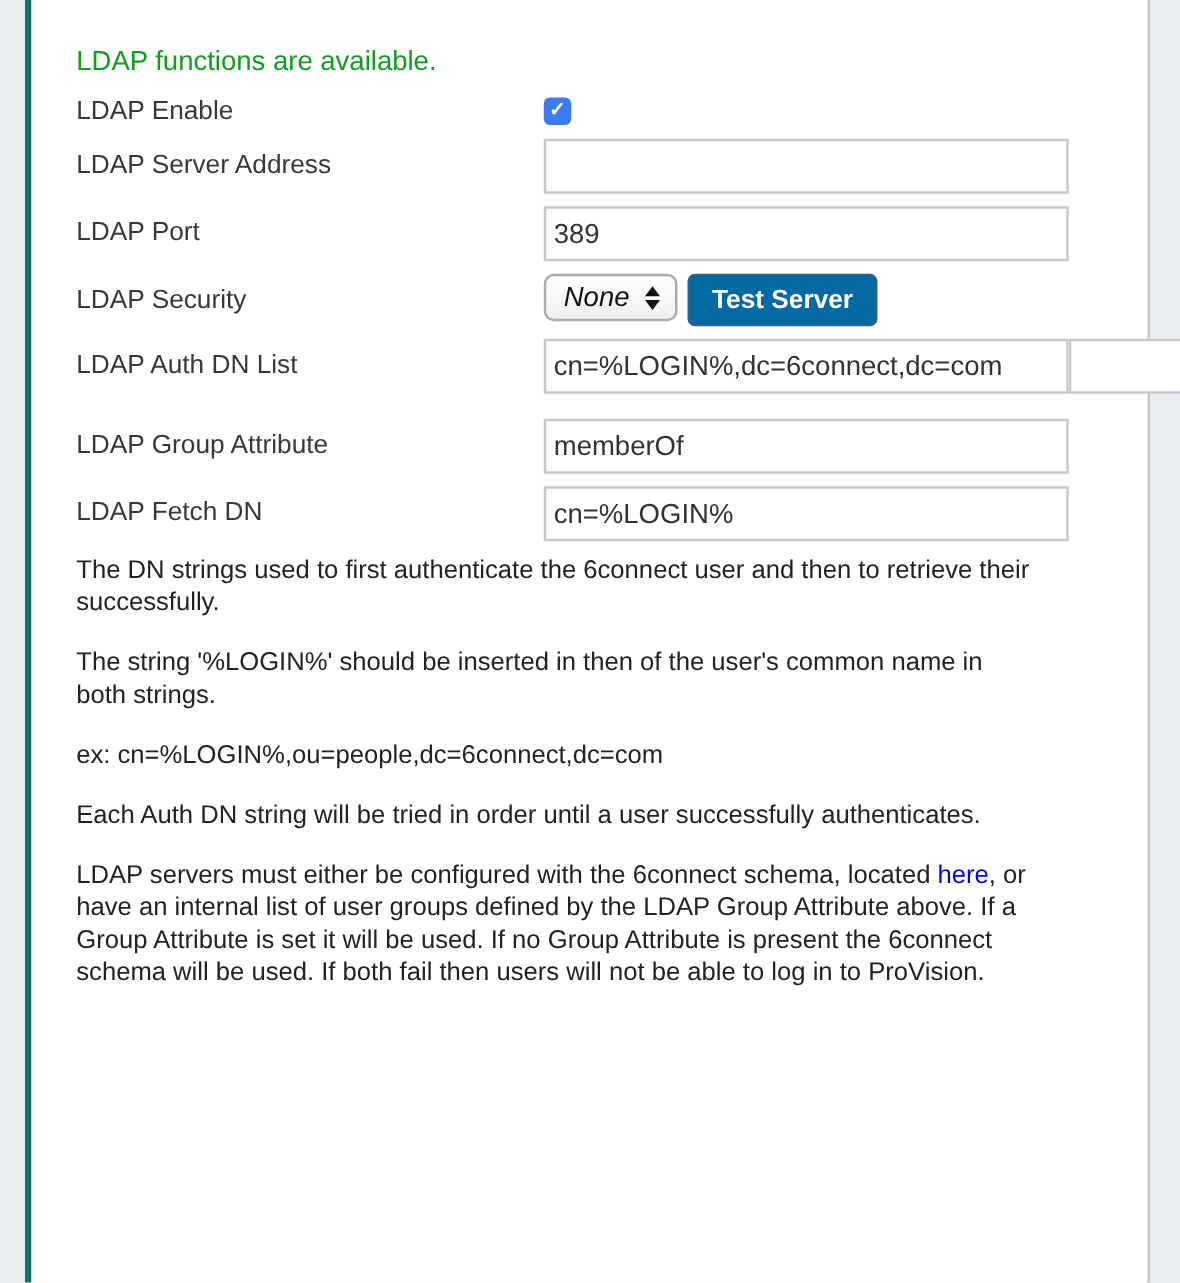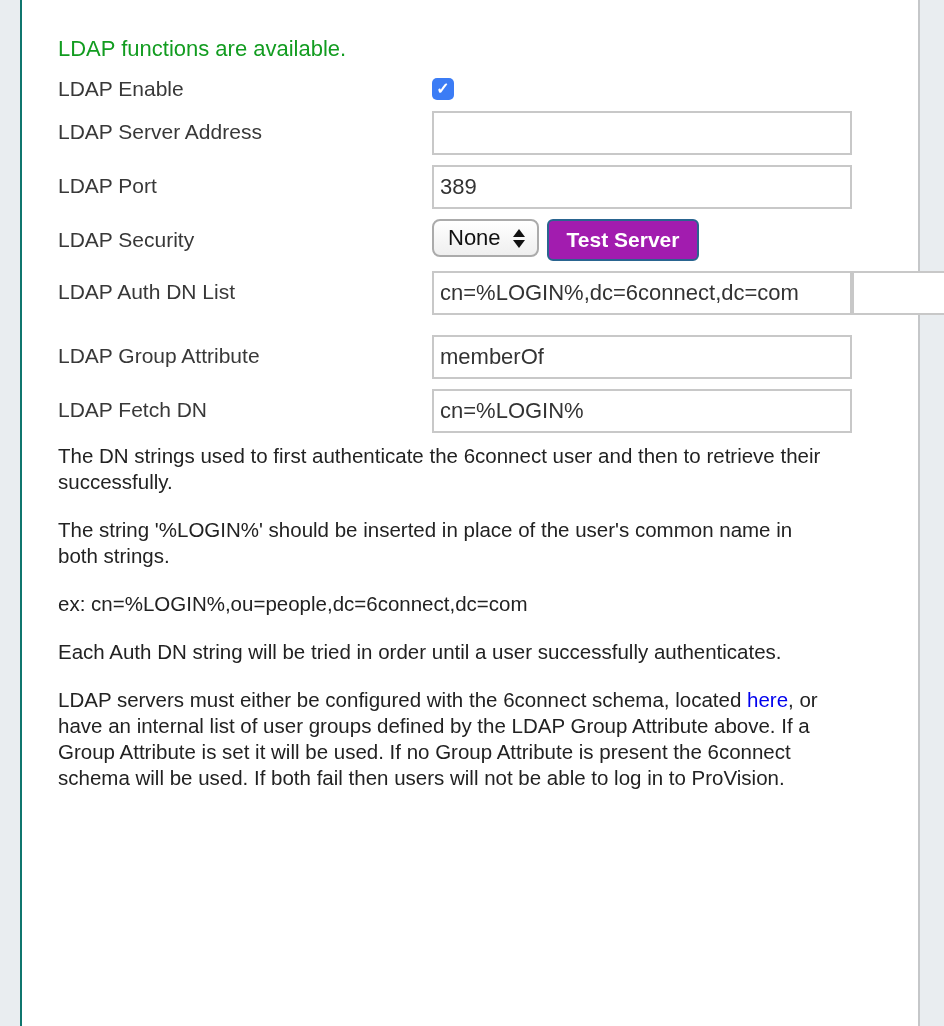--- a/index.html
+++ b/index.html
@@ -7,21 +7,21 @@
     width: 944px; height: 1026px;
     background: #e9edf0;
     font-family: "Liberation Sans", sans-serif;
     overflow: hidden;
   }
   .panel {
     position: absolute;
     left: 20px; top: 0; bottom: 0;
     width: 900px;
     background: #ffffff;
-    border-left: 2px solid #0f766e;
+    border-left: 5px solid #0f766e;
     border-right: 2px solid #c5c7c9;
   }
   .content { padding: 36px 0 0 36px; }
 
   .status-message {
     font-size: 22px;
     line-height: 26px;
     color: #129c20;
     margin-bottom: 14px;
   }
@@ -70,20 +70,21 @@
     height: 38px;
     display: inline-flex;
     align-items: center;
     padding: 0 12px 0 14px;
     border: 2px solid #ababab;
     border-radius: 8px;
     background: linear-gradient(#ffffff, #efefef);
     font-size: 22px;
     color: #111111;
     cursor: pointer;
+    font-style: italic;
   }
   .select .arrows {
     display: flex; flex-direction: column; align-items: center;
     margin-left: 12px;
   }
   .arrow-up {
     width: 0; height: 0;
     border-left: 6px solid transparent;
     border-right: 6px solid transparent;
     border-bottom: 8px solid #111111;
@@ -92,21 +93,21 @@
   .arrow-down {
     width: 0; height: 0;
     border-left: 6px solid transparent;
     border-right: 6px solid transparent;
     border-top: 8px solid #111111;
   }
   .btn-primary {
     height: 42px;
     margin-left: 8px;
     padding: 0 18px;
-    background: #a21caf;
+    background: #0369a1;
     border: 2px solid #2a6590;
     border-radius: 6px;
     color: #ffffff;
     font-family: "Liberation Sans", sans-serif;
     font-weight: bold;
     font-size: 21px;
     cursor: pointer;
   }
 
   .dn-list { display: flex; flex-direction: row; }
@@ -188,21 +189,21 @@
     </div>
 
     <div class="help">
 
       <div class="para">
         <div class="line">The DN strings used to first authenticate the 6connect user and then to retrieve their</div>
         <div class="line">successfully.</div>
       </div>
 
       <div class="para">
-        <div class="line">The string '%LOGIN%' should be inserted in place of the user's common name in</div>
+        <div class="line">The string '%LOGIN%' should be inserted in then of the user's common name in</div>
         <div class="line">both strings.</div>
       </div>
 
       <div class="para">
         <div class="line">ex: cn=%LOGIN%,ou=people,dc=6connect,dc=com</div>
       </div>
 
       <div class="para">
         <div class="line">Each Auth DN string will be tried in order until a user successfully authenticates.</div>
       </div>

